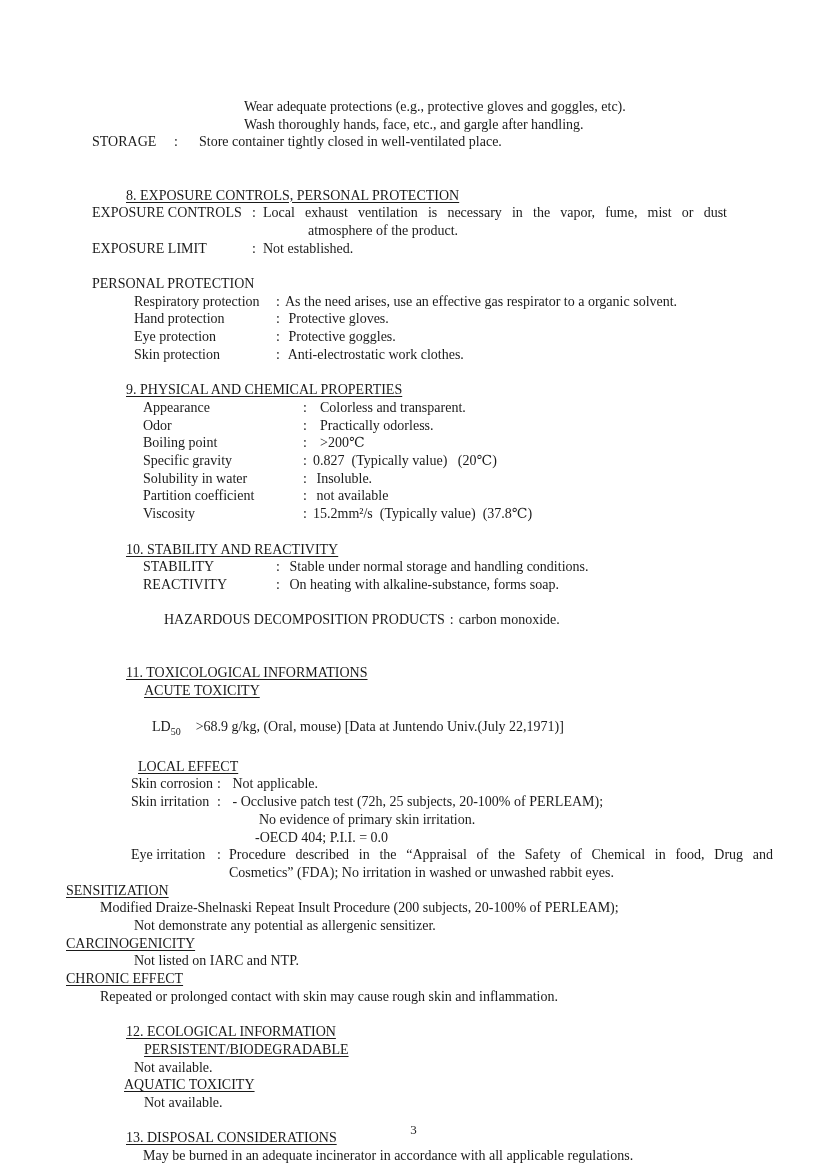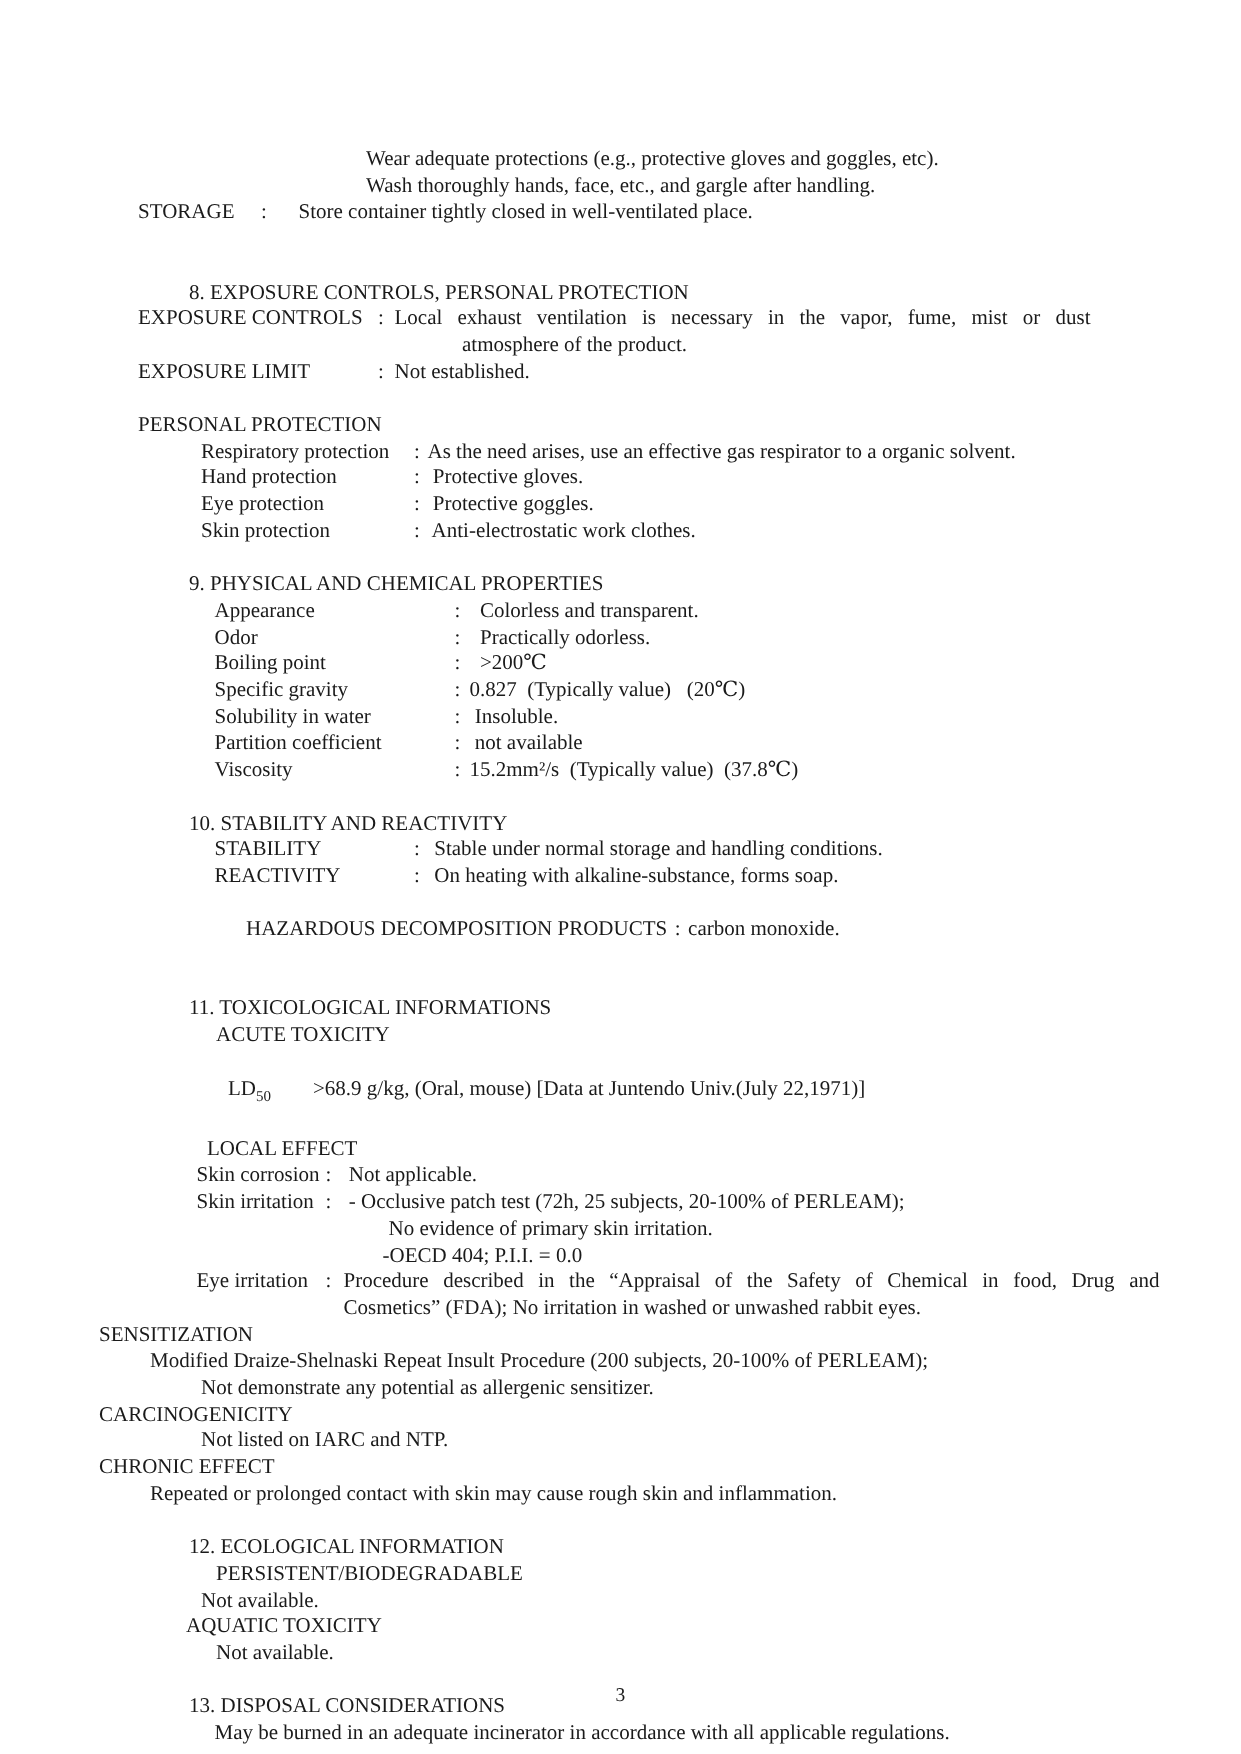--- a/index.html
+++ b/index.html
@@ -8,34 +8,34 @@
     position:relative; width:827px; height:1169px; background:#ffffff;
     color:#1a1a1a; font-family:"Liberation Serif","DejaVu Serif",serif;
     font-size:14px; overflow:hidden;
   }
   .content { position:absolute; top:98px; left:16px; width:827px; line-height:17.7px; }
   .tline { white-space:pre; }
   .row { display:flex; align-items:flex-start; }
   .lbl,.col,.val { white-space:pre; flex:0 0 auto; }
   .vcol { display:block; flex:0 0 auto; }
   .vline { display:block; white-space:pre; }
-  .u { text-underline-offset:2px;text-align:center; }
+  .u { text-decoration:underline; text-underline-offset:2px;text-align:center; }
   .jl { display:block; text-align:justify; text-align-last:justify; white-space:normal; }
   .gap1 { height:17.7px; } .gap2 { height:35.4px; }
   .p108{padding-left:108px}.p110{padding-left:110px}.p112{padding-left:50px}
   .p115{padding-left:115px}.p118{padding-left:118px}.p120{padding-left:84px}
   .p121{padding-left:76px}.p122{padding-left:122px}.p127{padding-left:127px}
   .p128{padding-left:128px}.p134{padding-left:118px}.p228{padding-left:228px}
   .p292{padding-left:292px}
   .w82{width:82px}.w25{width:25px}.w160{width:160px}.w11{width:11px}
   .w142{width:142px}.w9{width:9px}.w10{width:10px}.w133{width:133px}
   .w86{width:86px}.w12{width:12px}.w464{width:464px}.w544{width:544px}
   .ind30{padding-left:30px}.ind26{padding-left:26px}
   sub.ld { font-size:10px; }
-  .ld50val { margin-left:28px; }
+  .ld50val { margin-left:15px; }
   .hcol { margin:0 5px; }
   .pagenum { position:absolute; top:1122px; left:0; width:827px; text-align:center; font-size:13px; }
 </style>
 </head>
 <body>
 
 <div class="doc">
   <div class="content">
 
     <div class="tline p228">Wear adequate protections (e.g., protective gloves and goggles, etc).</div>

